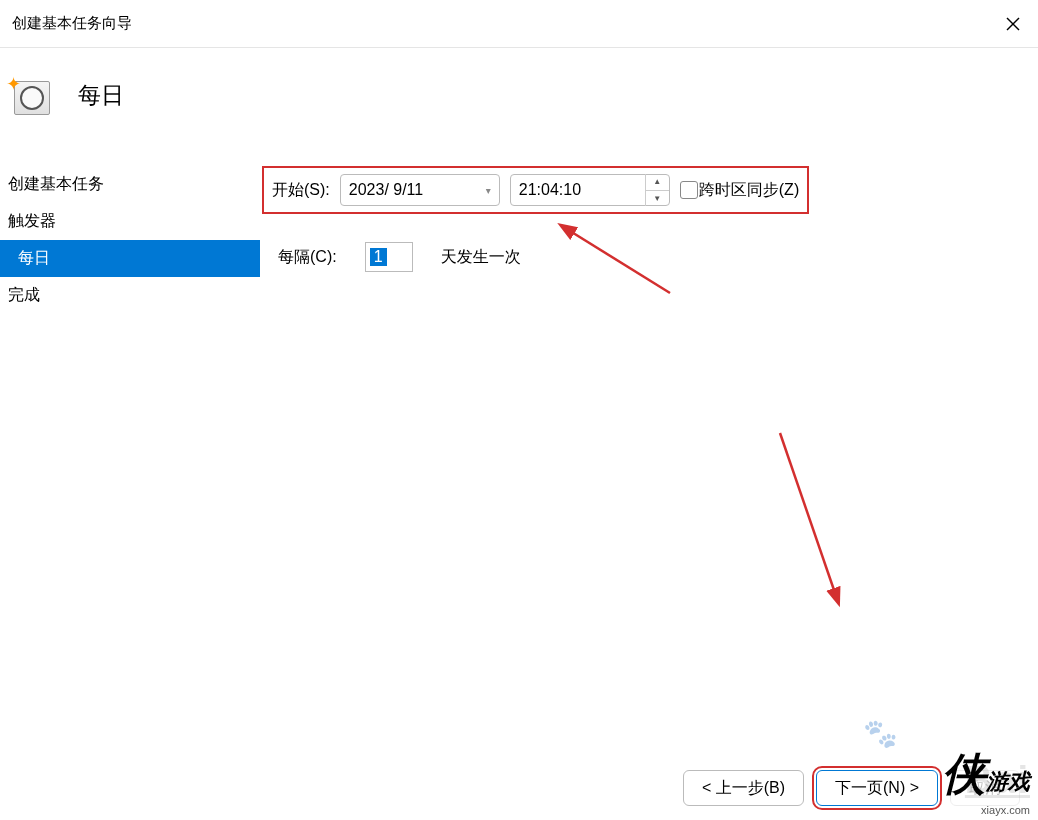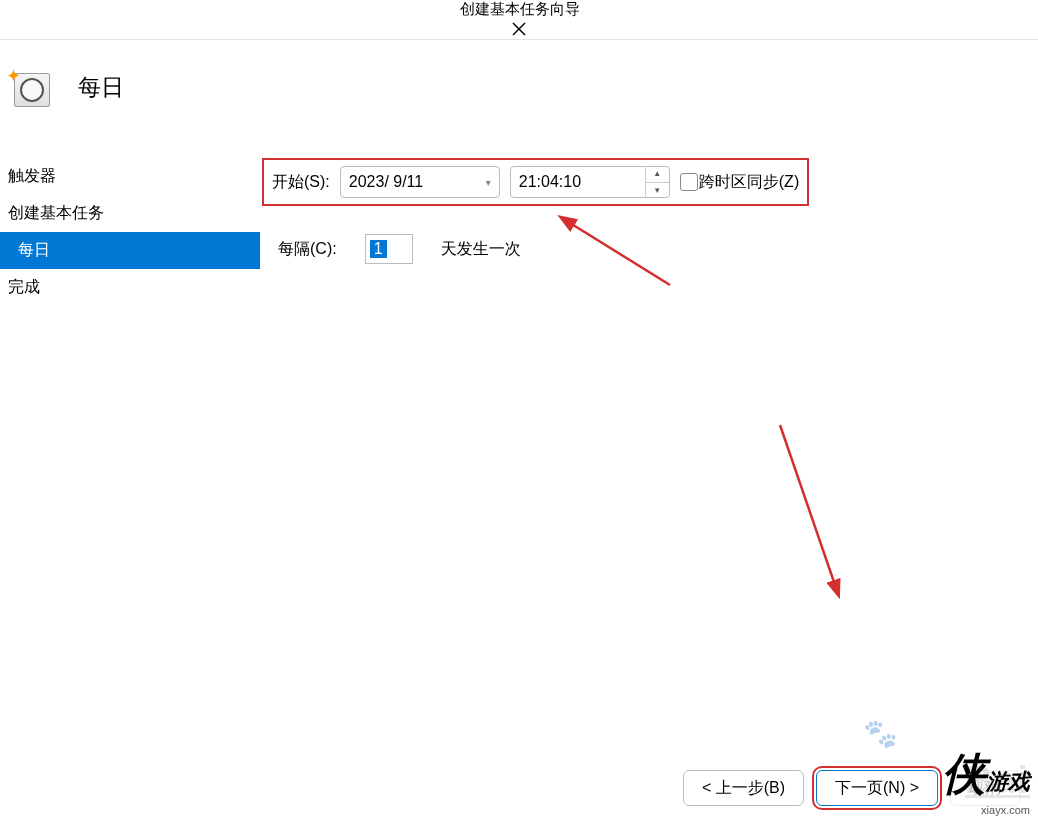--- a/index.html
+++ b/index.html
@@ -10,27 +10,26 @@
     body {
       font-family: "Microsoft YaHei", "Segoe UI", sans-serif;
       font-size: 15px;
       background: #ffffff;
       width: 1038px;
       height: 820px;
       position: relative;
       overflow: hidden;
     }
     .titlebar {
-      height: 40px;
+      height: 48px;
       display: flex;
       align-items: center;
       justify-content: space-between;
       padding: 0 10px;
       border-bottom: 1px solid #e5e5e5;
-      flex-direction: column;
     }
     .titlebar-title {
       font-size: 15px;
       color: #000;
       padding-left: 2px;
     }
     .close-btn {
       width: 30px;
       height: 30px;
       display: flex;
@@ -299,22 +298,22 @@
 <div class="header-section">
   <div class="wizard-icon">
     <div class="wizard-icon-clock"></div>
     <span class="wizard-icon-star">✦</span>
   </div>
   <div class="header-title">每日</div>
 </div>
 
 <div class="main-area">
   <div class="sidebar">
+    <div class="sidebar-item">创建基本任务</div>
     <div class="sidebar-item">触发器</div>
-    <div class="sidebar-item">创建基本任务</div>
     <div class="sidebar-item sub selected">每日</div>
     <div class="sidebar-item">完成</div>
   </div>
 
   <div class="content">
     <div class="highlight-box">
       <span class="field-label">开始(S):</span>
       <div class="date-picker">
         <span class="date-picker-text">2023/ 9/11</span>
         <span class="dropdown-arrow">▾</span>

